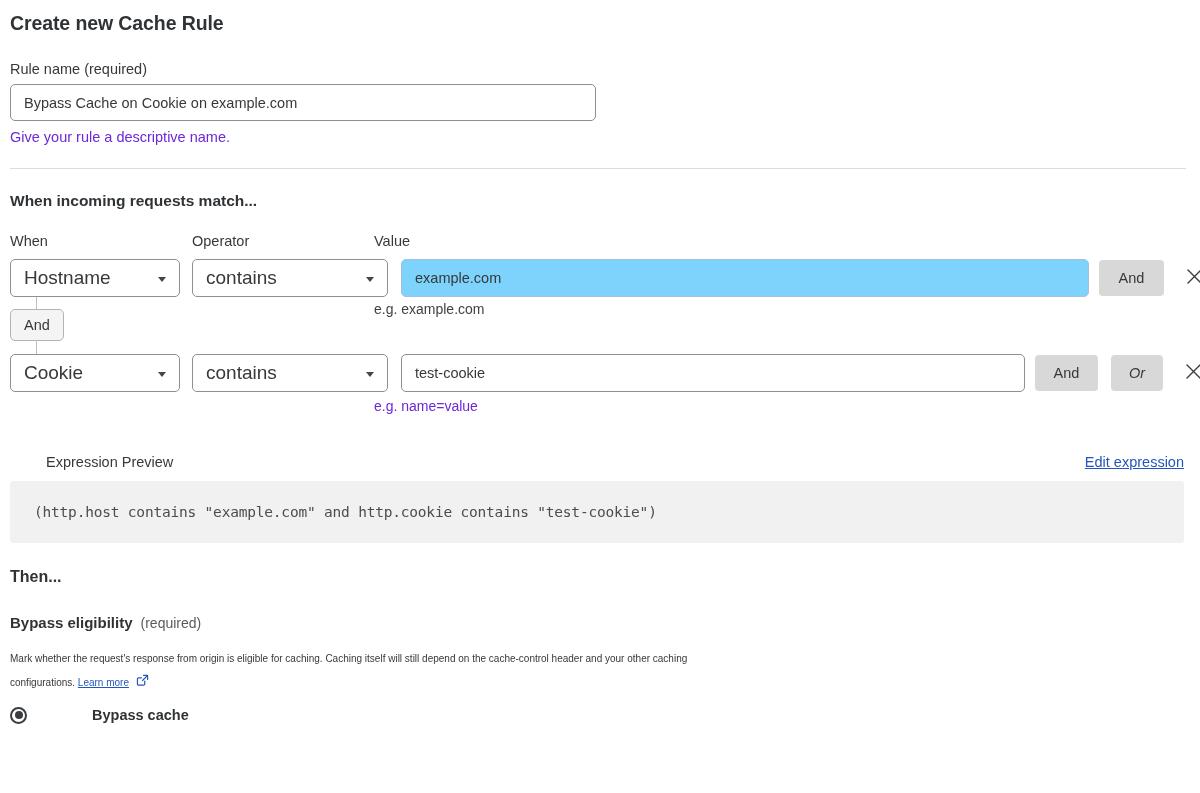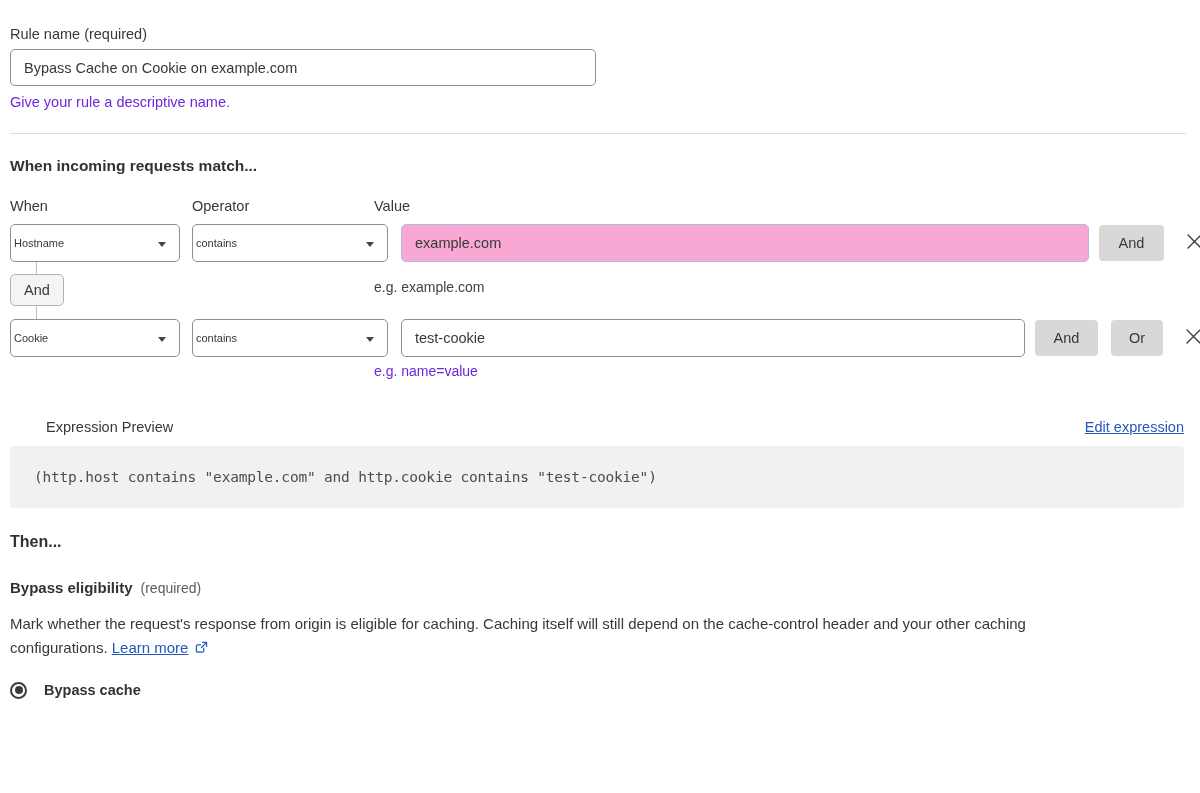--- a/index.html
+++ b/index.html
@@ -30,94 +30,95 @@
   .col-headers { display:flex; margin-top:23px; font-size:14.5px; color:#36393a; }
   .col-headers .c1 { width:182px; }
   .col-headers .c2 { width:182px; }
 
   .cond-row { display:flex; align-items:center; height:38px; }
   .row-1 { margin-top:10px; }
 
   .select {
     width:170px; height:38px; border:1px solid #8f8f8f; border-radius:5px;
     background:#fff; display:flex; align-items:center; justify-content:space-between;
-    padding:0 13px 0 3px; font-size:11px; color:#36393a; cursor:pointer; flex:none;
+    padding:0 13px 0 13px; font-size:19px; color:#36393a; cursor:pointer; flex:none;
   }
   .select.operator { width:196px; margin-left:12px; }
   .chevron {
     width:0; height:0; flex:none;
     border-left:4.5px solid transparent; border-right:4.5px solid transparent;
     border-top:5.5px solid #44474a; margin-top:2px;
   }
   .value-input { margin-left:13px; height:38px; flex:none; }
   .value-w1 { width:688px; }
   .value-w2 { width:624px; }
-  .value-focused { background:#f9a8d4; border-color:#a6bedf; }
+  .value-focused { background:#7dd3fc; border-color:#a6bedf; }
 
   .gray-btn {
     height:36px; border:none; border-radius:4px; background:#d8d8d8;
     color:#36393a; font-size:14.5px; font-family:inherit; cursor:pointer; flex:none;
   }
   .btn-and-1 { width:65px; margin-left:10px; }
   .btn-and-2 { width:63px; margin-left:10px; }
-  .btn-or-2  { width:52px; margin-left:13px; }
+  .btn-or-2  { width:52px; margin-left:13px;font-style:italic; }
 
   .close-btn {
     width:22px; height:22px; margin-left:19px; flex:none; cursor:pointer;
     display:flex; align-items:center; justify-content:center; background:none; border:none;
   }
 
   .between { position:relative; height:57px; }
   .vline { position:absolute; left:26px; top:0; width:1px; height:57px; background:#bdbdbd; }
   .connector-chip {
     position:absolute; left:0; top:12px; width:54px; height:32px;
     background:#f4f4f4; border:1px solid #b3b3b3; border-radius:5px;
     display:flex; align-items:center; justify-content:center;
     font-size:14.5px; color:#36393a; cursor:pointer;
   }
-  .hint-row1 { position:absolute; left:364px; top:17px; font-size:14px; color:#3f4245; }
+  .hint-row1 { position:absolute; left:364px; top:4px; font-size:14px; color:#3f4245; }
   .hint-row2 { margin-top:6px; margin-left:364px; font-size:14px; color:#6d28d9; }
 
   .expr-header { display:flex; justify-content:space-between; align-items:baseline; margin-top:40px; font-size:14.5px; color:#36393a;margin-left:36px; }
   .link { color:#2456bd; text-decoration:underline; cursor:pointer; }
 
   .code-block {
     margin-top:11px; height:62px; background:#f1f1f1; border-radius:4px;
     display:flex; align-items:center; padding:0 24px;
     font-family:"DejaVu Sans Mono","Liberation Mono",monospace;
     font-size:14.5px; color:#4a4e51; letter-spacing:-0.2px;
   }
 
   .then-heading { margin-top:25px; font-size:16px; }
 
   .ce-header { margin-top:28px; display:flex; align-items:baseline; }
   .ce-title { font-size:15px; font-weight:700; color:#303336; }
   .ce-required { margin-left:8px; font-size:14px; color:#595c5f; }
 
-  .ce-desc { margin-top:16px; font-size:15px; line-height:24px; color:#36393a; }
+  .ce-desc { margin-top:16px; font-size:10px; line-height:24px; color:#36393a; }
   .ext-icon { vertical-align:-2px; margin-left:6px; }
 
   .radio-row { display:flex; align-items:center; height:20px; cursor:pointer; }
-  .radio-row.first  { margin-top:18px; }
+  .radio-row.first  { margin-top:8px;gap:48px; }
   .radio-row.second { margin-top:22px; }
   .radio { width:17px; height:17px; border-radius:50%; position:relative; flex:none; }
   .radio.selected { border:2px solid #3a3d40; }
   .radio.selected::after {
     content:""; position:absolute; left:2.5px; top:2.5px;
     width:8px; height:8px; border-radius:50%; background:#3a3d40;
   }
   .radio.unselected { border:1.5px solid #8f8f8f; }
   .radio-label { margin-left:17px; font-size:14.5px; color:#36393a; }
   .radio-label.bold { font-weight:700; color:#303336; }
 </style>
 </head>
 <body>
 
 <div class="page">
 
+  <h1 class="page-title">Create new Cache Rule</h1>
 
   <div class="field-label">Rule name (required)</div>
   <input class="text-input rule-name-input" type="text" value="Bypass Cache on Cookie on example.com" style="">
   <div class="helper">Give your rule a descriptive name.</div>
 
   <div class="divider"></div>
 
   <h2 class="section-heading">When incoming requests match...</h2>
 
   <div class="col-headers">

